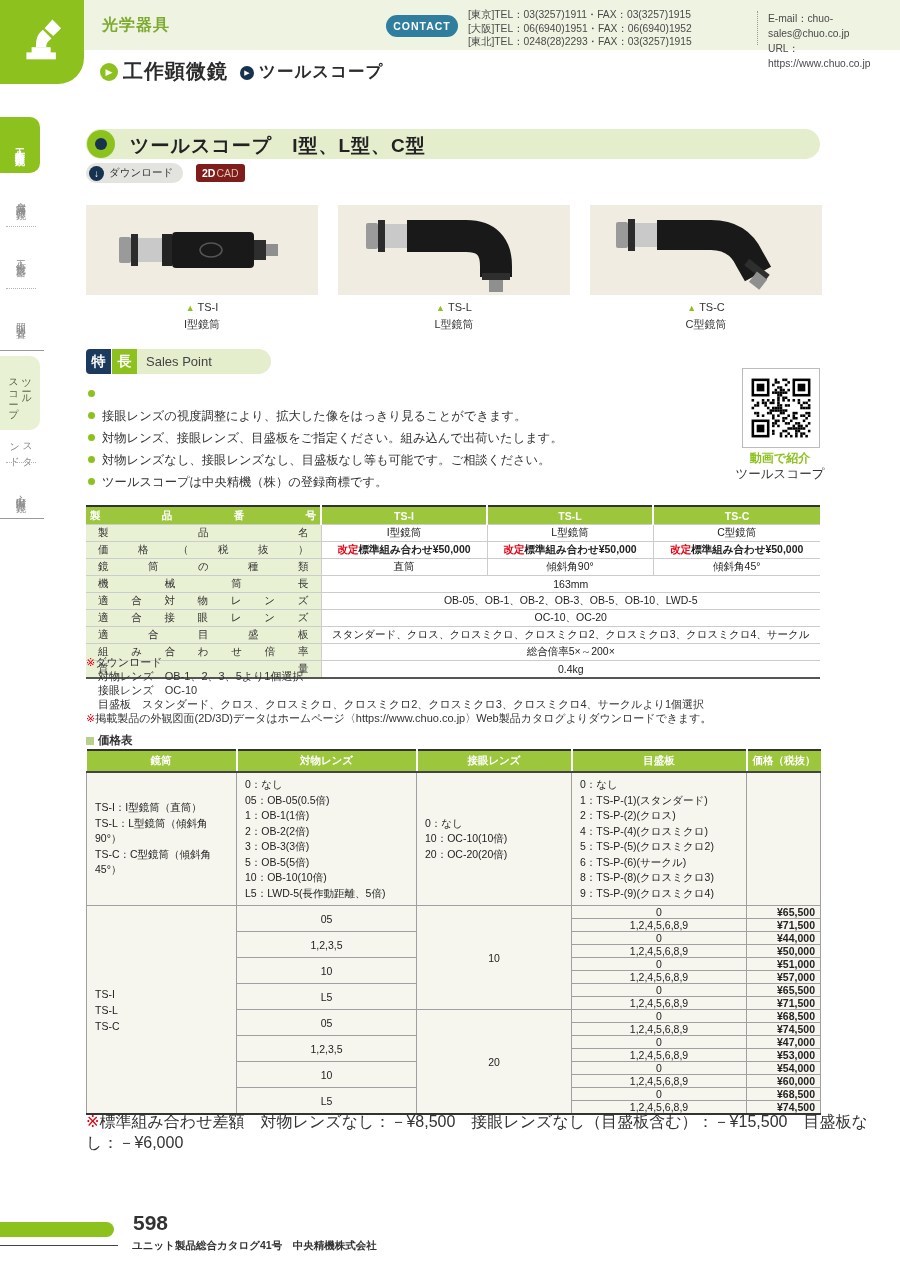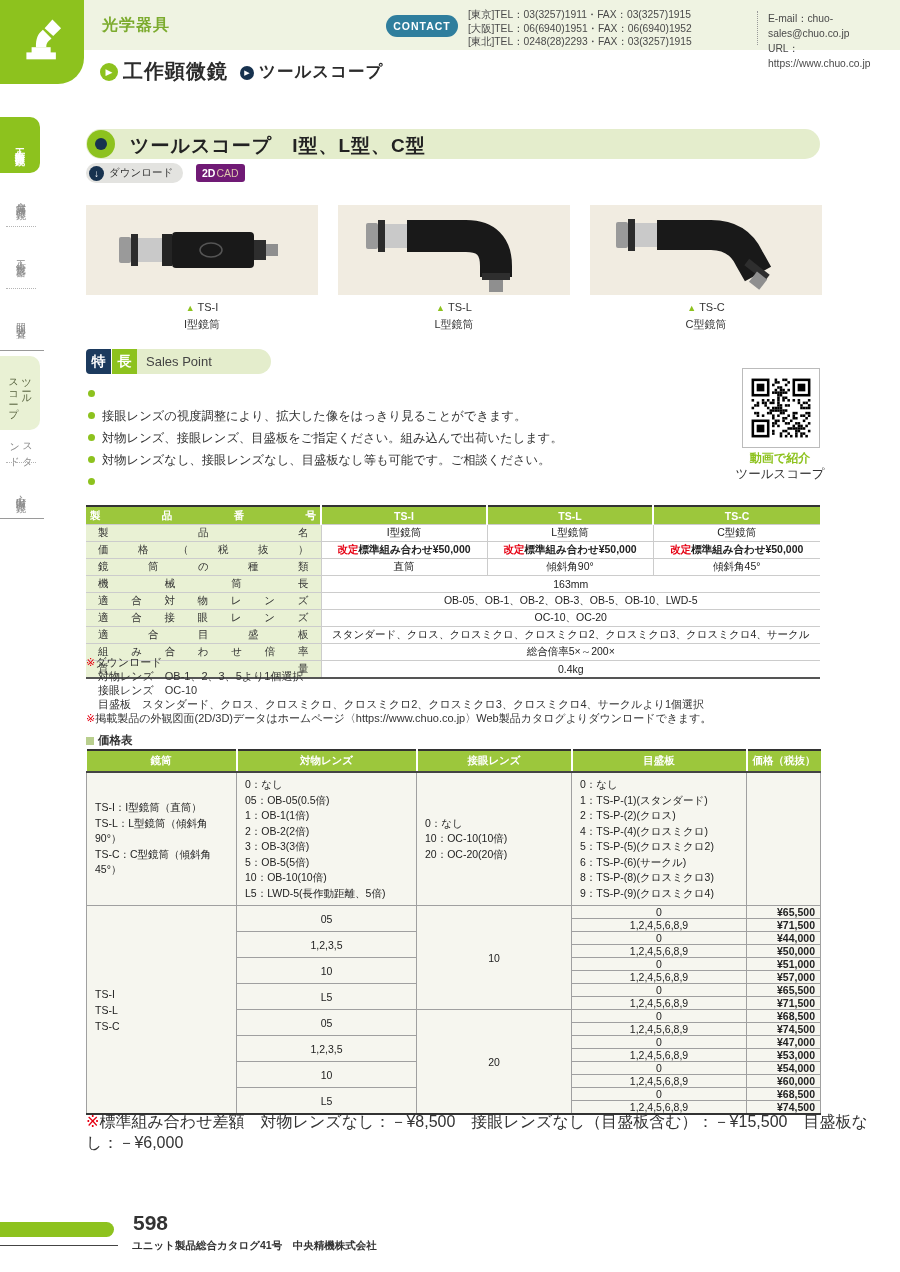--- a/index.html
+++ b/index.html
@@ -38,21 +38,21 @@
   
   .title-band{left:86px;top:129px;width:734px;height:30px;background:#e4edcc;border-radius:15px;}
   .title-bullet{left:87px;top:130px;width:28px;height:28px;background:#8dc21e;border-radius:50%;}
   .title-dot{left:95px;top:138px;width:12px;height:12px;background:#17324f;border-radius:50%;}
   .page-title{left:130px;top:133px;font-size:19px;font-weight:bold;color:#222;letter-spacing:1px;}
 
   .dl-pill{left:86px;top:163px;height:20px;background:#e3e3e0;border-radius:11px;
            display:flex;align-items:center;padding:0 10px 0 3px;gap:5px;font-size:10.5px;color:#333;}
   .dl-circle{width:15px;height:15px;border-radius:50%;background:#17324f;color:#fff;font-size:10px;
              display:flex;align-items:center;justify-content:center;}
-  .cad-badge{left:196px;top:164px;height:18px;background:#701a75;border-radius:3px;color:#fff;
+  .cad-badge{left:196px;top:164px;height:18px;background:#7f1d1d;border-radius:3px;color:#fff;
              font-size:10.5px;font-weight:bold;display:flex;align-items:center;padding:0 6px;}
   .cad-badge .suffix{color:#dcc5ad;font-weight:normal;margin-left:1px;}
 
   
   .prod-card{top:205px;width:232px;height:90px;background:#f1ece1;display:flex;align-items:center;justify-content:center;}
   .prod-code{top:301px;width:232px;text-align:center;font-size:11px;color:#333;}
   .prod-code .tri{color:#8dc21e;font-size:9px;margin-right:3px;}
   .prod-name{top:317px;width:232px;text-align:center;font-size:11px;color:#333;}
 
   
@@ -223,20 +223,21 @@
 <div class="abs bullet-row" style="top:430px;">
     <span class="bullet-dot"></span>
     <span>対物レンズ、接眼レンズ、目盛板をご指定ください。組み込んで出荷いたします。</span>
   </div>
 <div class="abs bullet-row" style="top:452px;">
     <span class="bullet-dot"></span>
     <span>対物レンズなし、接眼レンズなし、目盛板なし等も可能です。ご相談ください。</span>
   </div>
 <div class="abs bullet-row" style="top:474px;">
     <span class="bullet-dot"></span>
+    <span>ツールスコープは中央精機（株）の登録商標です。</span>
   </div>
 
 <div class="abs qr-box">
   <svg id="qr-svg" width="64" height="66" viewBox="0 0 25 25">
       <rect x="0" y="0" width="25" height="25" fill="#fff"></rect>
       <rect x="1" y="1" width="7" height="7" fill="#000"></rect>
       <rect x="2" y="2" width="5" height="5" fill="#fff"></rect>
       <rect x="3" y="3" width="3" height="3" fill="#000"></rect>
       <rect x="17" y="1" width="7" height="7" fill="#000"></rect>
       <rect x="18" y="2" width="5" height="5" fill="#fff"></rect>

